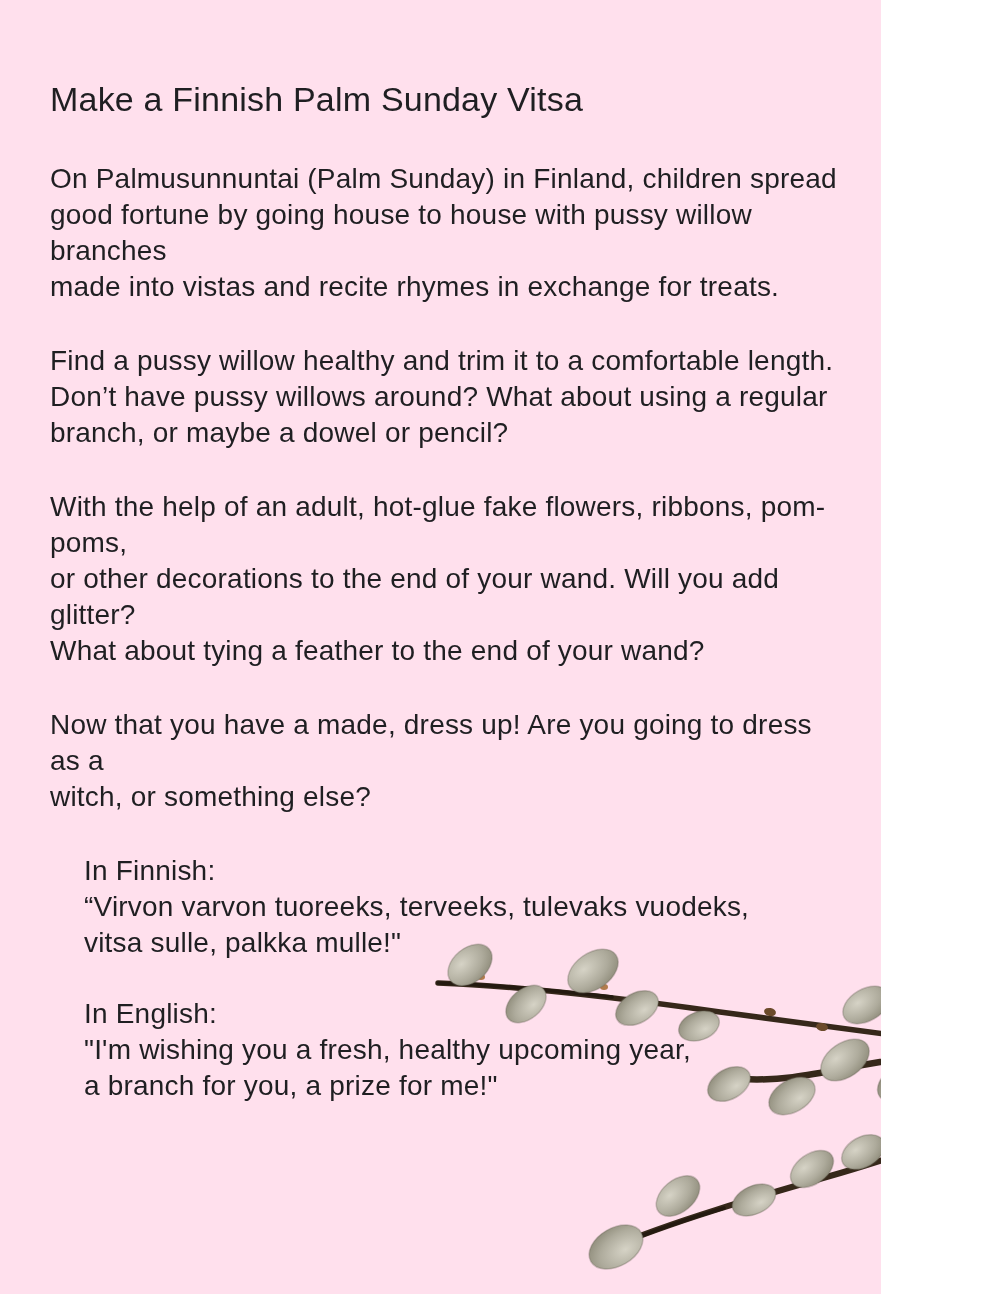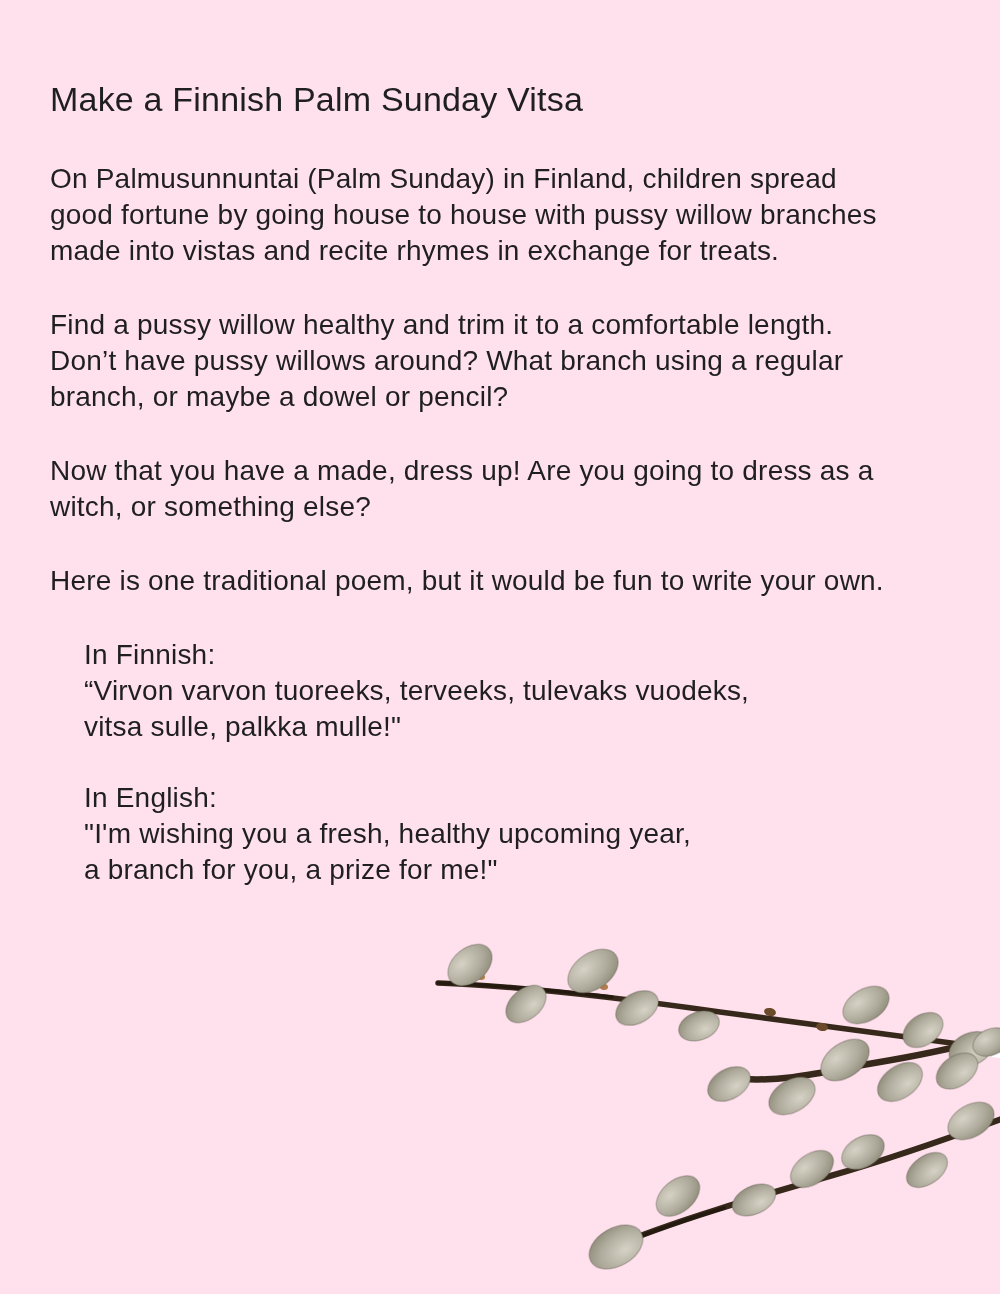--- a/index.html
+++ b/index.html
@@ -1,18 +1,18 @@
 <!DOCTYPE html>
 <html><head>
 <meta charset="utf-8">
 <style>
   html,body { margin:0; padding:0; }
   .page {
     position:relative;
-    width:1000px; height:1294px;
+    width:881px; height:1294px;
     background:#ffe0ed;
     overflow:hidden;
     font-family:"Liberation Sans", sans-serif;
     color:#1f1f22;
   }
   .content {
     position:absolute;
     left:50px; top:78px; right:40px;
   }
   h1.title {
@@ -54,36 +54,38 @@
     <h1 class="title">Make a Finnish Palm Sunday Vitsa</h1>
 
     <p class="para">
       <span class="line">On Palmusunnuntai (Palm Sunday) in Finland, children spread</span>
       <span class="line">good fortune by going house to house with pussy willow branches</span>
       <span class="line">made into vistas and recite rhymes in exchange for treats.</span>
     </p>
 
     <p class="para">
       <span class="line">Find a pussy willow healthy and trim it to a comfortable length.</span>
-      <span class="line">Don’t have pussy willows around? What branch using a regular</span>
+      <span class="line">Don’t have pussy willows around? What about using a regular</span>
       <span class="line">branch, or maybe a dowel or pencil?</span>
     </p>
 
+    <p class="para">
+      <span class="line">With the help of an adult, hot-glue fake flowers, ribbons, pom-poms,</span>
+      <span class="line">or other decorations to the end of your wand. Will you add glitter?</span>
+      <span class="line">What about tying a feather to the end of your wand?</span>
+    </p>
 
     <p class="para">
       <span class="line">Now that you have a made, dress up! Are you going to dress as a</span>
       <span class="line">witch, or something else?</span>
     </p>
 
     <p class="para">
     </p>
 
-    <p class="para">
-      <span class="line">Here is one traditional poem, but it would be fun to write your own.</span>
-    </p>
 
     <div class="poem">
       <div class="stanza">
         <span class="line">In Finnish:</span>
         <span class="line">“Virvon varvon tuoreeks, terveeks, tulevaks vuodeks,</span>
         <span class="line">vitsa sulle, palkka mulle!"</span>
       </div>
       <div class="stanza">
         <span class="line">In English:</span>
         <span class="line">"I'm wishing you a fresh, healthy upcoming year,</span>

